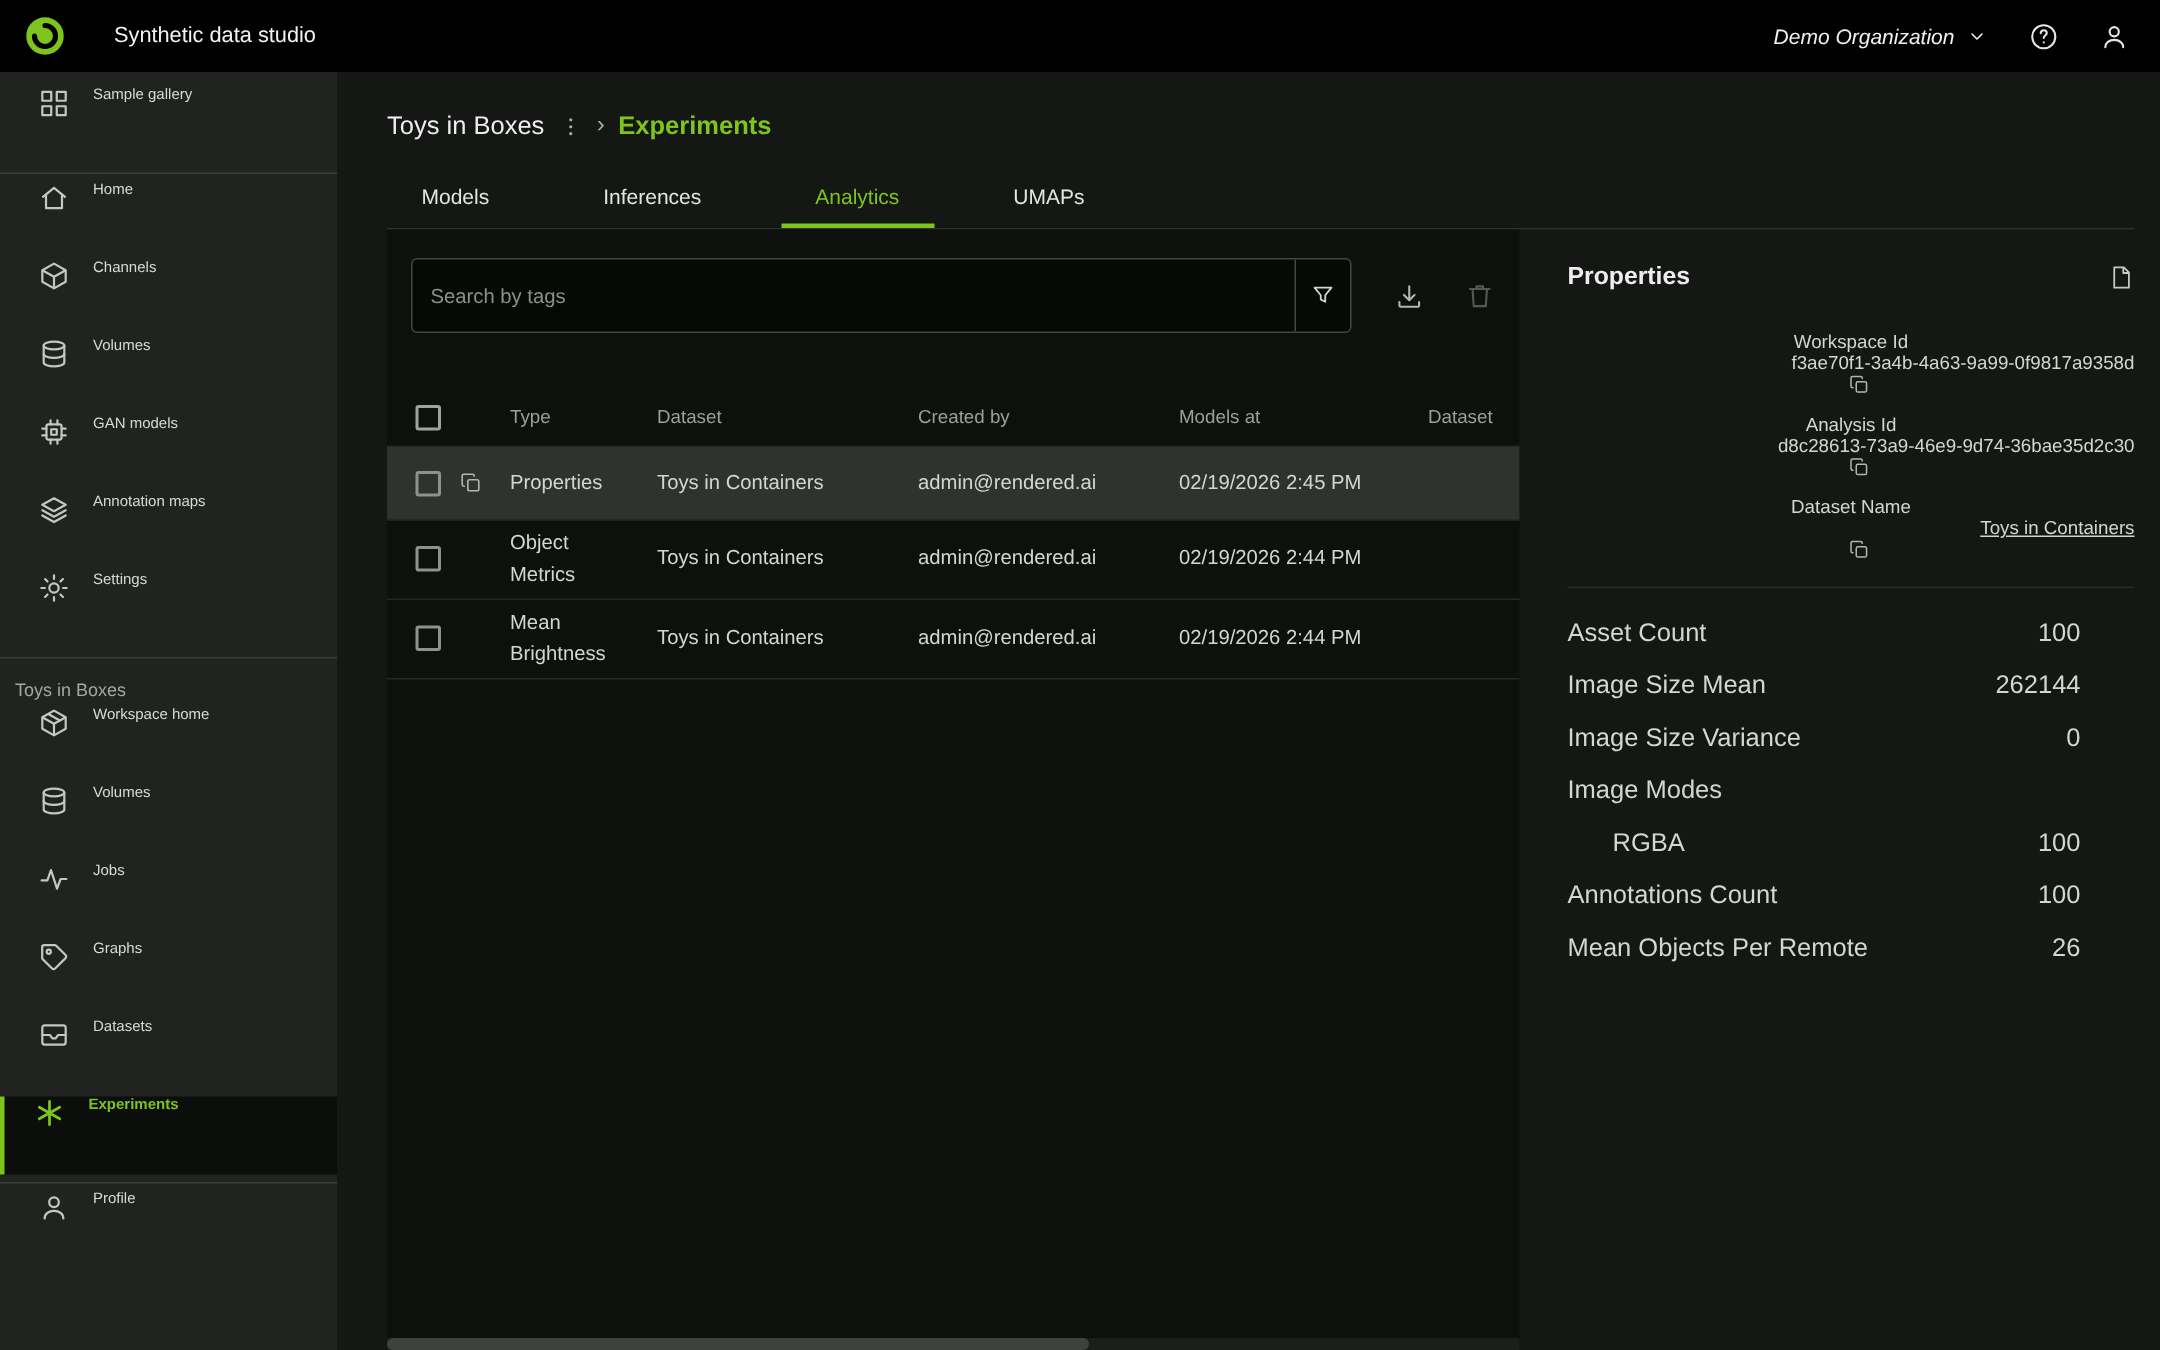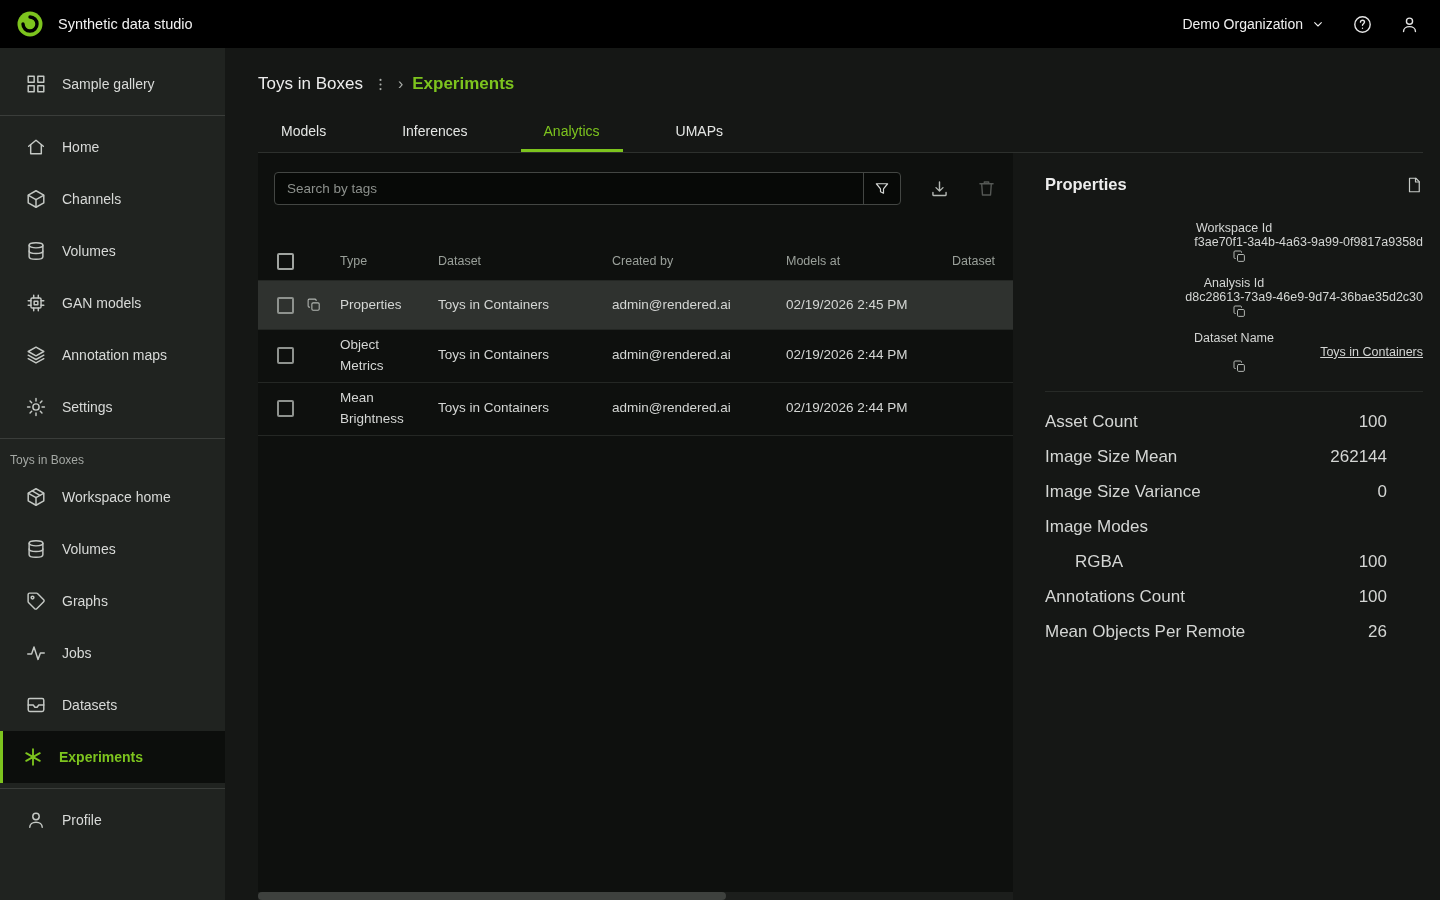--- a/index.html
+++ b/index.html
@@ -14,32 +14,32 @@
     --txt:#dcdedc;
     --txt-dim:#9aa09a;
   }
   *{margin:0;padding:0;box-sizing:border-box;}
   html,body{width:1440px;height:900px;overflow:hidden;background:var(--main-bg);
     font-family:"Liberation Sans",sans-serif;color:var(--txt);}
   svg{display:block;fill:none;stroke:currentColor;stroke-width:1.6;stroke-linecap:round;stroke-linejoin:round;}
   svg.filled{stroke:none;}
 
   
-  .topbar{height:48px;background:var(--topbar-bg);display:flex;align-items:center;padding:0 20px 0 16px;gap:14px;}
+  .topbar{height:48px;background:var(--topbar-bg);display:flex;align-items:center;padding:0 20px 0 16px;gap:32px;}
   .topbar-title{font-size:14.5px;color:#f2f2f2;}
   .topbar-right{margin-left:auto;display:flex;align-items:center;gap:26px;}
-  .org{display:flex;align-items:flex-start;gap:7px;font-size:14px;color:#f0f0f0;cursor:pointer;}
+  .org{display:flex;align-items:flex-start;gap:7px;font-size:14px;color:#f0f0f0;cursor:pointer;font-style:italic;}
   .icon-btn{background:none;border:none;color:#e4e4e4;cursor:pointer;padding:0;}
 
   
   .shell{display:flex;height:852px;}
 
   
   .sidebar{width:225px;background:var(--sidebar-bg);padding-top:10px;flex:none;display:flex;flex-direction:column;overflow:hidden;}
-  .side-item{height:52px;display:flex;align-items:center;gap:15px;padding-left:22px;font-size:14px;color:#d8dad8;cursor:pointer;border-left:3px solid transparent;}
+  .side-item{height:52px;display:flex;gap:15px;padding-left:22px;font-size:10px;color:#d8dad8;cursor:pointer;border-left:3px solid transparent;}
   .side-item svg{width:22px;height:22px;color:#c4c8c4;flex:none;}
   .side-item.active{background:#0c0e0c;border-left-color:var(--accent);color:var(--accent);font-weight:bold;padding-left:19px;}
   .side-item.active svg{color:var(--accent);}
   .side-divider{height:1px;background:#3a3d3a;margin:5px 0;flex:none;}
   .side-section{font-size:12px;color:#a4a8a4;padding:9px 0 4px 10px;}
 
   
   .main{flex:1;display:flex;flex-direction:column;background:var(--main-bg);min-width:0;}
   .bc{display:flex;align-items:center;gap:9px;padding:26px 0 0 33px;}
   .bc-ws{font-size:17px;font-weight:500;color:#ededed;cursor:pointer;}
@@ -49,21 +49,21 @@
   .tabs{display:flex;padding-left:33px;margin-top:18px;gap:30px;}
   .tab{height:40px;display:flex;align-items:center;padding:0 23px;font-size:14px;font-weight:500;color:#e4e6e4;cursor:pointer;border-bottom:3px solid transparent;}
   .tab.active{color:var(--accent);border-bottom-color:var(--accent);}
   .tabs-divider{height:1px;background:var(--divider);margin:0 17px 0 33px;}
 
   .content{flex:1;display:flex;padding-left:33px;min-height:0;}
 
   
   .table-card{width:755px;flex:none;background:var(--card-bg);display:flex;flex-direction:column;position:relative;}
   .card-toolbar{display:flex;align-items:center;padding:19px 16px 12px 16px;}
-  .search-wrap{display:flex;width:637px;height:33px;border:1px solid #434643;border-radius:4px;background:#070907;overflow:hidden;}
+  .search-wrap{display:flex;width:637px;height:50px;border:1px solid #434643;border-radius:4px;background:#070907;overflow:hidden;}
   .search-input{flex:1;background:transparent;border:none;outline:none;color:#d8dad8;font-size:13.5px;padding:0 12px;font-family:"Liberation Sans",sans-serif;}
   .search-input::placeholder{color:#8c908c;}
   .filter-btn{width:37px;border:none;border-left:1px solid #434643;background:transparent;color:#d4d6d4;display:flex;align-items:center;justify-content:center;cursor:pointer;}
   .tool-ico{background:none;border:none;cursor:pointer;padding:0;}
   .dl-btn{margin-left:28px;color:#b4b8b4;}
   .del-btn{margin-left:26px;color:#555855;}
 
   .grid-row{display:grid;grid-template-columns:48px 28px 98px 174px 174px 166px 1fr;align-items:center;}
   .thead{height:38px;margin-top:26px;font-size:12.5px;color:var(--txt-dim);border-bottom:1px solid var(--row-border);}
   .trow{min-height:49px;font-size:13.5px;color:#d4d6d4;border-bottom:1px solid var(--row-border);cursor:pointer;}
@@ -222,33 +222,33 @@
             <ellipse cx="12" cy="5.8" rx="7.5" ry="2.8"></ellipse>
             <path d="M4.5 5.8 V18.2 C4.5 19.8 7.9 21 12 21 C16.1 21 19.5 19.8 19.5 18.2 V5.8"></path>
             <path d="M4.5 12 C4.5 13.6 7.9 14.8 12 14.8 C16.1 14.8 19.5 13.6 19.5 12"></path>
           </svg>
         </span>
       <span>Volumes</span>
     </div>
     <div class="side-item">
       <span>
           <svg viewBox="0 0 24 24">
+            <path d="M3 13 H7.2 L9.8 5.5 L14.2 19 L16.8 12 H21"></path>
+          </svg>
+        </span>
+      <span>Jobs</span>
+    </div>
+    <div class="side-item">
+      <span>
+          <svg viewBox="0 0 24 24">
             <path d="M20.4 12.8 L12.8 20.4 C12.2 21 11.2 21 10.6 20.4 L3.8 13.6 C3.5 13.3 3.4 13 3.4 12.6 V5 C3.4 4.1 4.1 3.4 5 3.4 H12.6 C13 3.4 13.3 3.5 13.6 3.8 L20.4 10.6 C21 11.2 21 12.2 20.4 12.8 Z"></path>
             <circle cx="8.2" cy="8.2" r="1.5"></circle>
           </svg>
         </span>
       <span>Graphs</span>
-    </div>
-    <div class="side-item">
-      <span>
-          <svg viewBox="0 0 24 24">
-            <path d="M3 13 H7.2 L9.8 5.5 L14.2 19 L16.8 12 H21"></path>
-          </svg>
-        </span>
-      <span>Jobs</span>
     </div>
     <div class="side-item">
       <span>
           <svg viewBox="0 0 24 24">
             <rect x="3.5" y="5" width="17" height="14" rx="1.8"></rect>
             <path d="M3.5 12 H9 L10.8 14.4 H13.2 L15 12 H20.5"></path>
           </svg>
         </span>
       <span>Datasets</span>
     </div>

